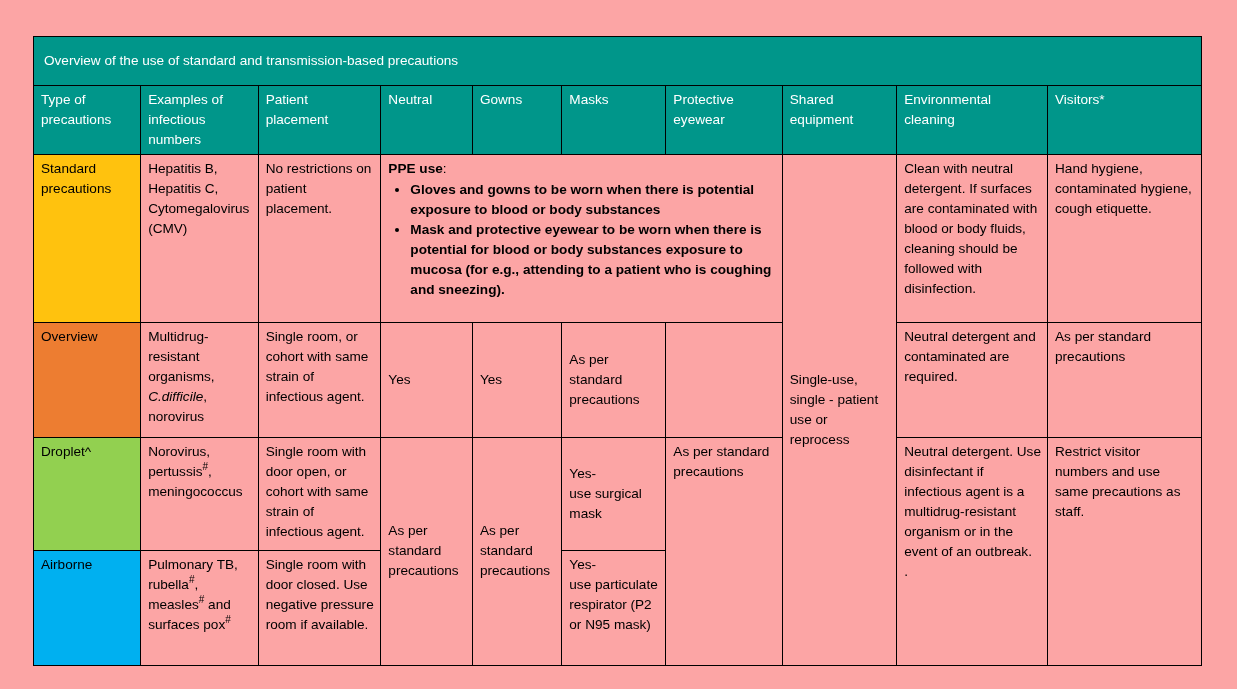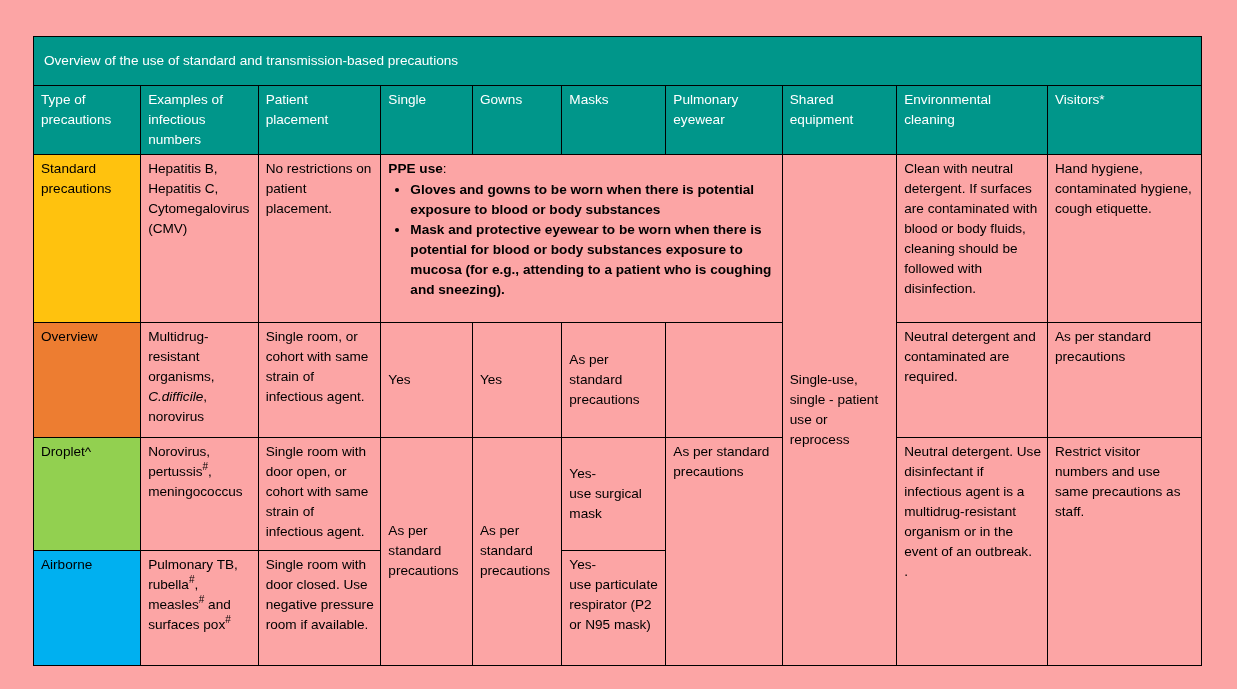--- a/index.html
+++ b/index.html
@@ -116,24 +116,24 @@
 
       <tbody>
           <tr>
         <td class="title-cell" colspan="10">Overview of the use of standard and transmission-based precautions</td>
       </tr>
 
       <tr>
         <th class="hdr">Type of precautions</th>
         <th class="hdr">Examples of infectious numbers</th>
         <th class="hdr">Patient placement</th>
-        <th class="hdr">Single</th>
+        <th class="hdr">Neutral</th>
         <th class="hdr">Gowns</th>
         <th class="hdr">Masks</th>
-        <th class="hdr">Pulmonary eyewear</th>
+        <th class="hdr">Protective eyewear</th>
         <th class="hdr">Shared equipment</th>
         <th class="hdr">Environmental cleaning</th>
         <th class="hdr">Visitors*</th>
       </tr>
 
       <tr style="height:168px">
         <td class="lbl lbl-standard">Standard precautions</td>
         <td>Hepatitis B, Hepatitis C, Cytomegalovirus (CMV)</td>
         <td>No restrictions on patient placement.</td>
         <td colspan="4">

